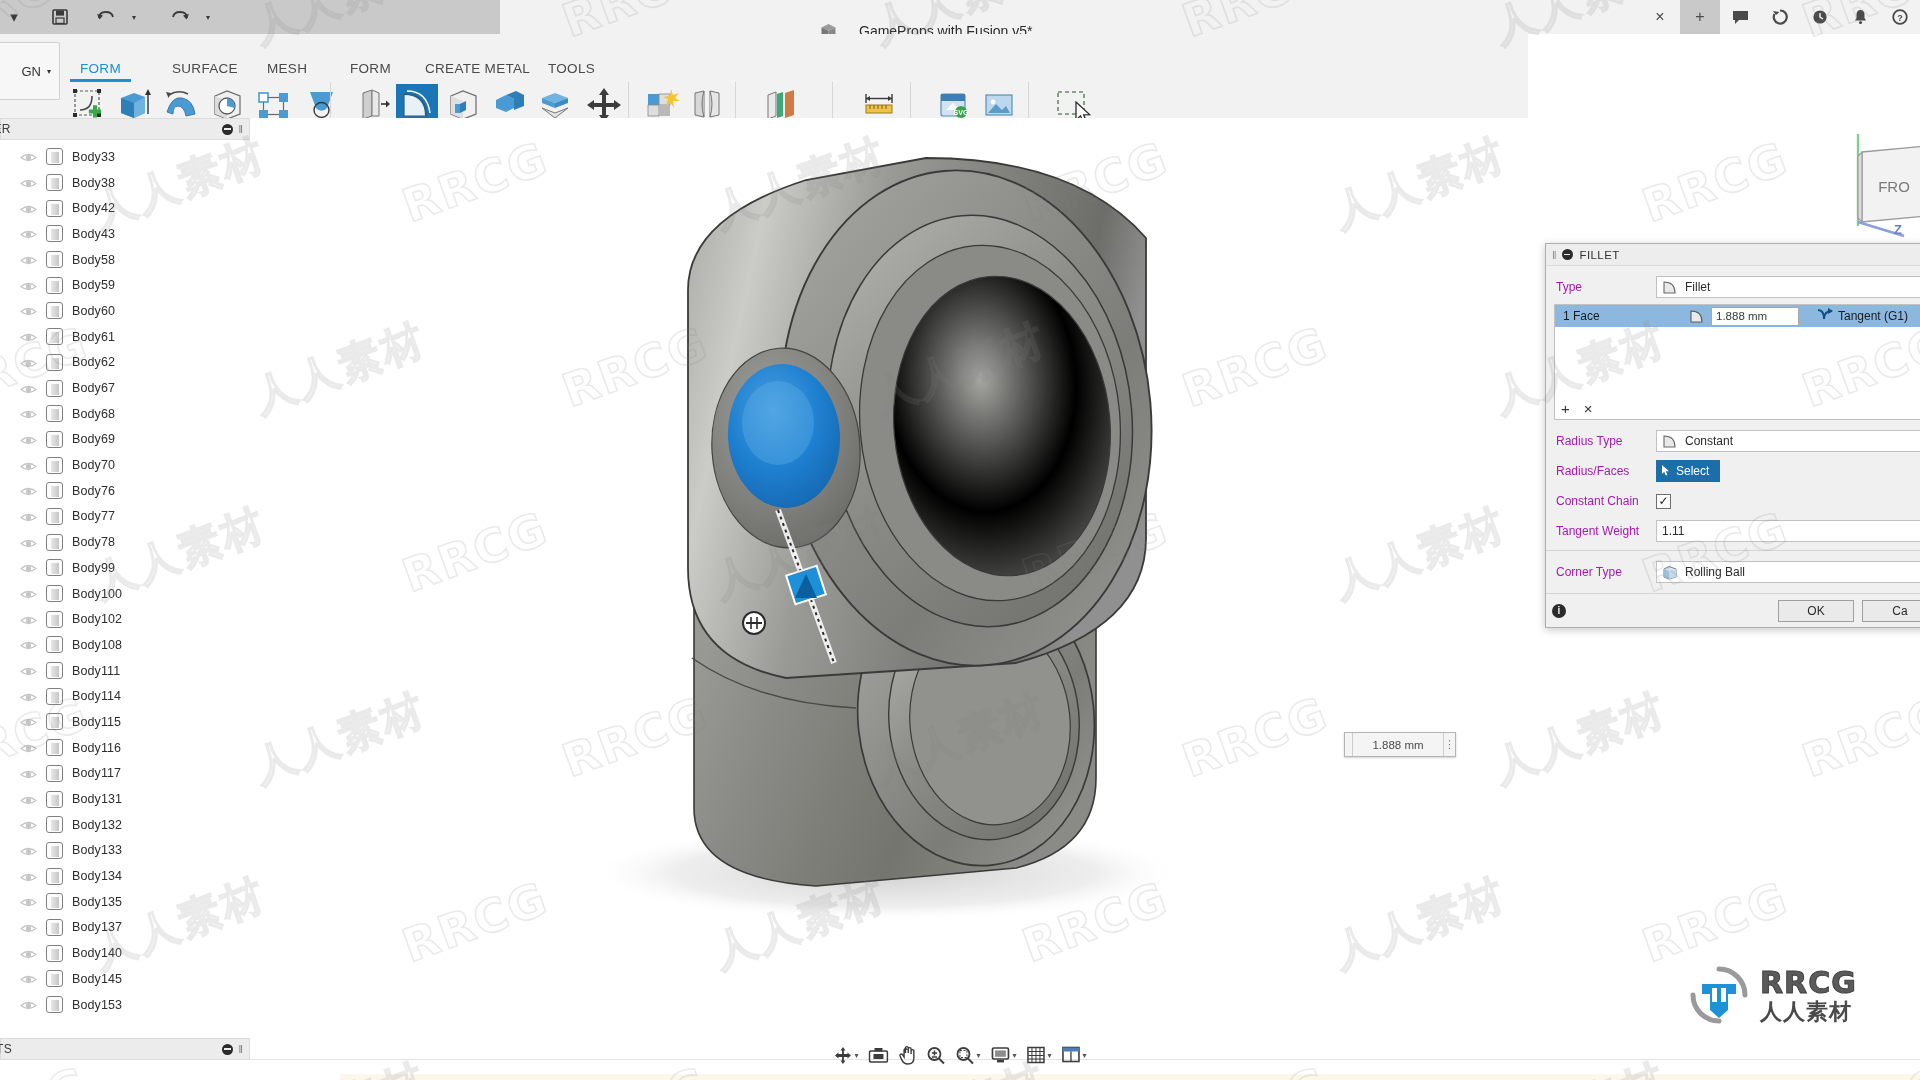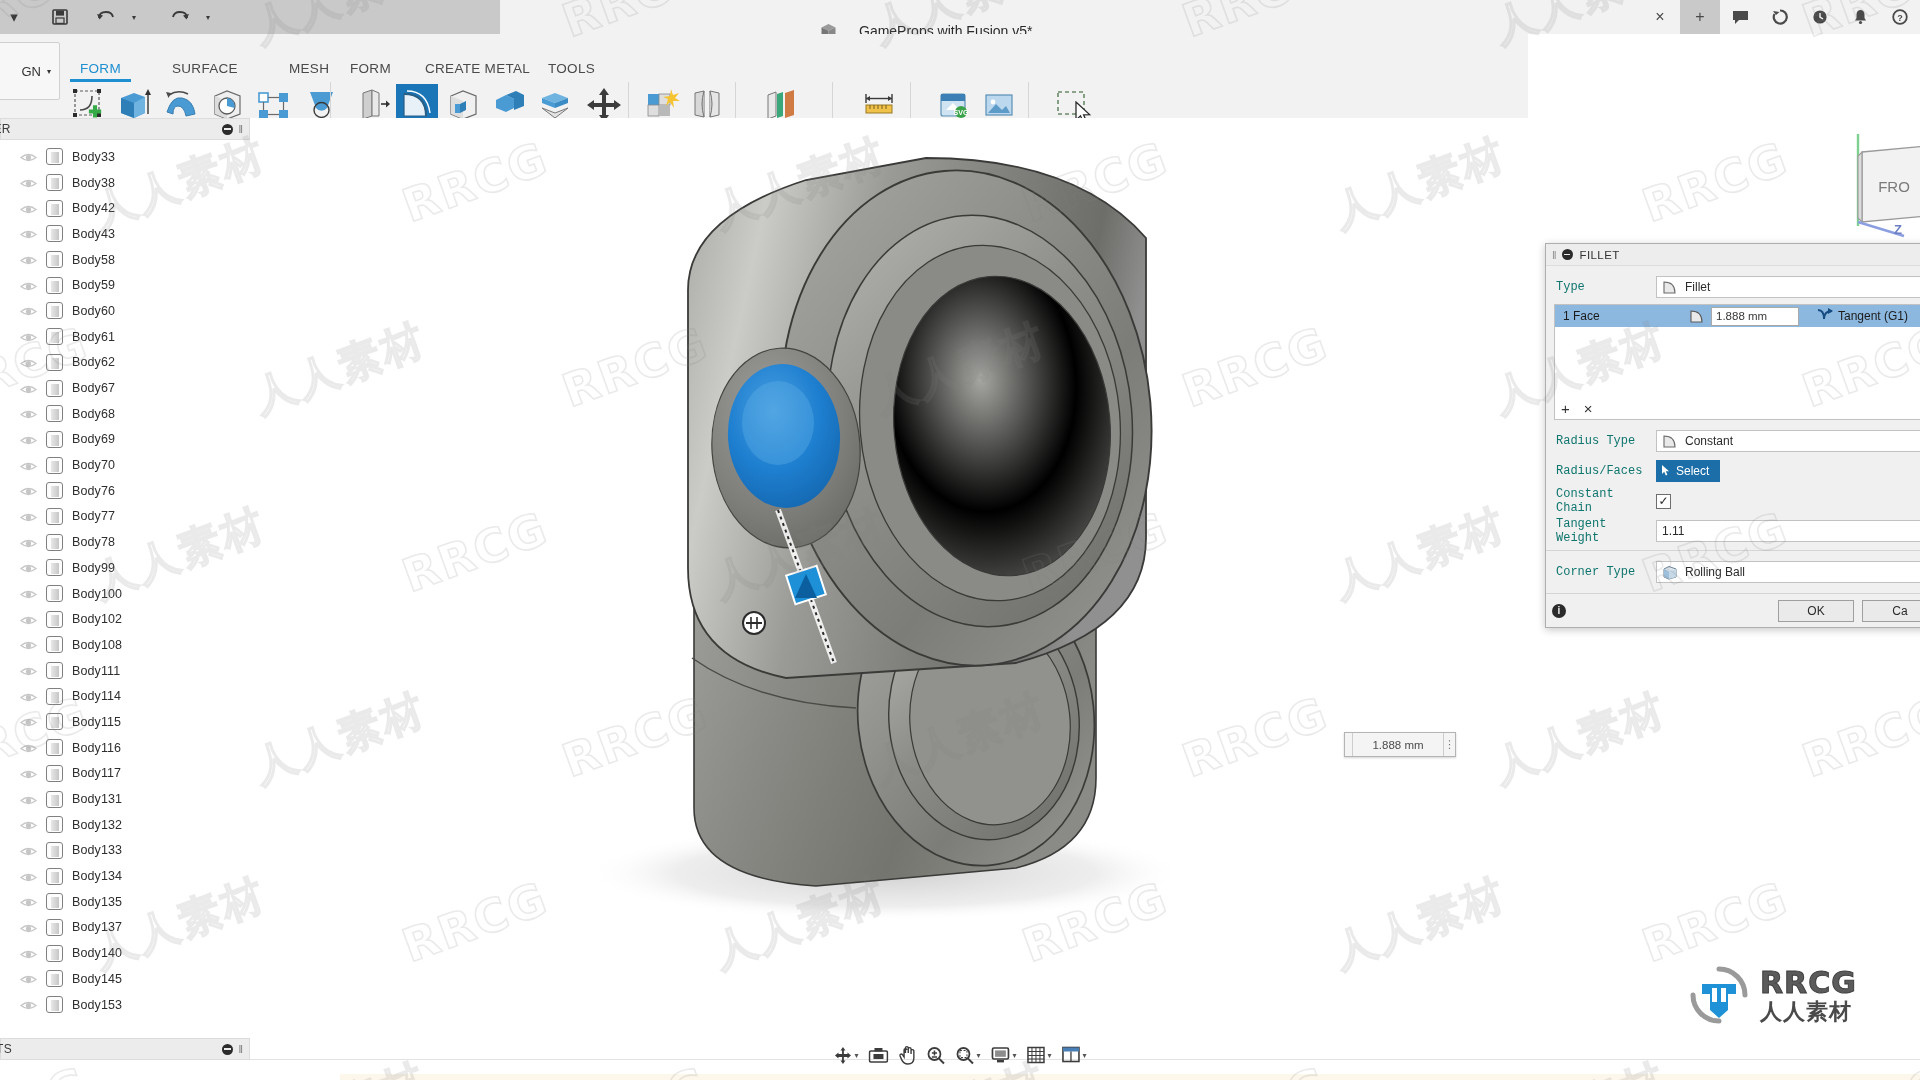--- a/index.html
+++ b/index.html
@@ -182,21 +182,21 @@
   .dlg-collapse::after {
     content: ""; position: absolute; left: 2.5px; top: 4.7px;
     width: 6px; height: 1.8px; background: #ededed;
   }
   .dlg-title span.txt { font-size: 11.5px; letter-spacing: .4px; color: #333; }
   .dlg-body { padding: 8px 0 0 0; }
   .row {
     display: flex; align-items: center; height: 26px; margin-bottom: 4px;
     padding-left: 10px;
   }
-  .row .lbl { width: 100px; font-size: 12px; color: #0f766e; flex: none; font-family: Liberation Mono, monospace; }
+  .row .lbl { width: 100px; font-size: 12px; color: #a21caf; flex: none; }
   .ctl {
     flex: 1; height: 22px; background: #ffffff; border: 1px solid #c2c2c2;
     display: flex; align-items: center; gap: 7px; padding-left: 5px;
     margin-right: 0px;
   }
   .ctl.plain { background: #fff; }
   .shape-icon { width: 16px; height: 15px; flex: none; }
   .sel-list {
     margin: 4px 8px 0 8px; background: #ffffff; border: 1px solid #c2c2c2;
     height: 116px; position: relative;
@@ -386,21 +386,21 @@
   <div class="ribbon">
 
     <div class="design-btn">
       <span>GN</span>
       <span style="margin-left:6px;font-size:8px">▾</span>
     </div>
 
     <div class="tabrow">
       <div class="tab active" style="left:80px">FORM</div>
       <div class="tab" style="left:172px">SURFACE</div>
-      <div class="tab" style="left:289px">MESH</div>
+      <div class="tab" style="left:267px">MESH</div>
       <div class="tab" style="left:350px">FORM</div>
       <div class="tab" style="left:425px">CREATE METAL</div>
       <div class="tab" style="left:548px">TOOLS</div>
     </div>
 
     <div class="toolicons">
 
       <div class="ti" style="left:66px">
         <svg width="42" height="42" viewBox="0 0 42 42">
           <rect x="9" y="7" width="24" height="24" fill="none" stroke="#5a5a5a" stroke-width="1.2" stroke-dasharray="3 2"></rect>

